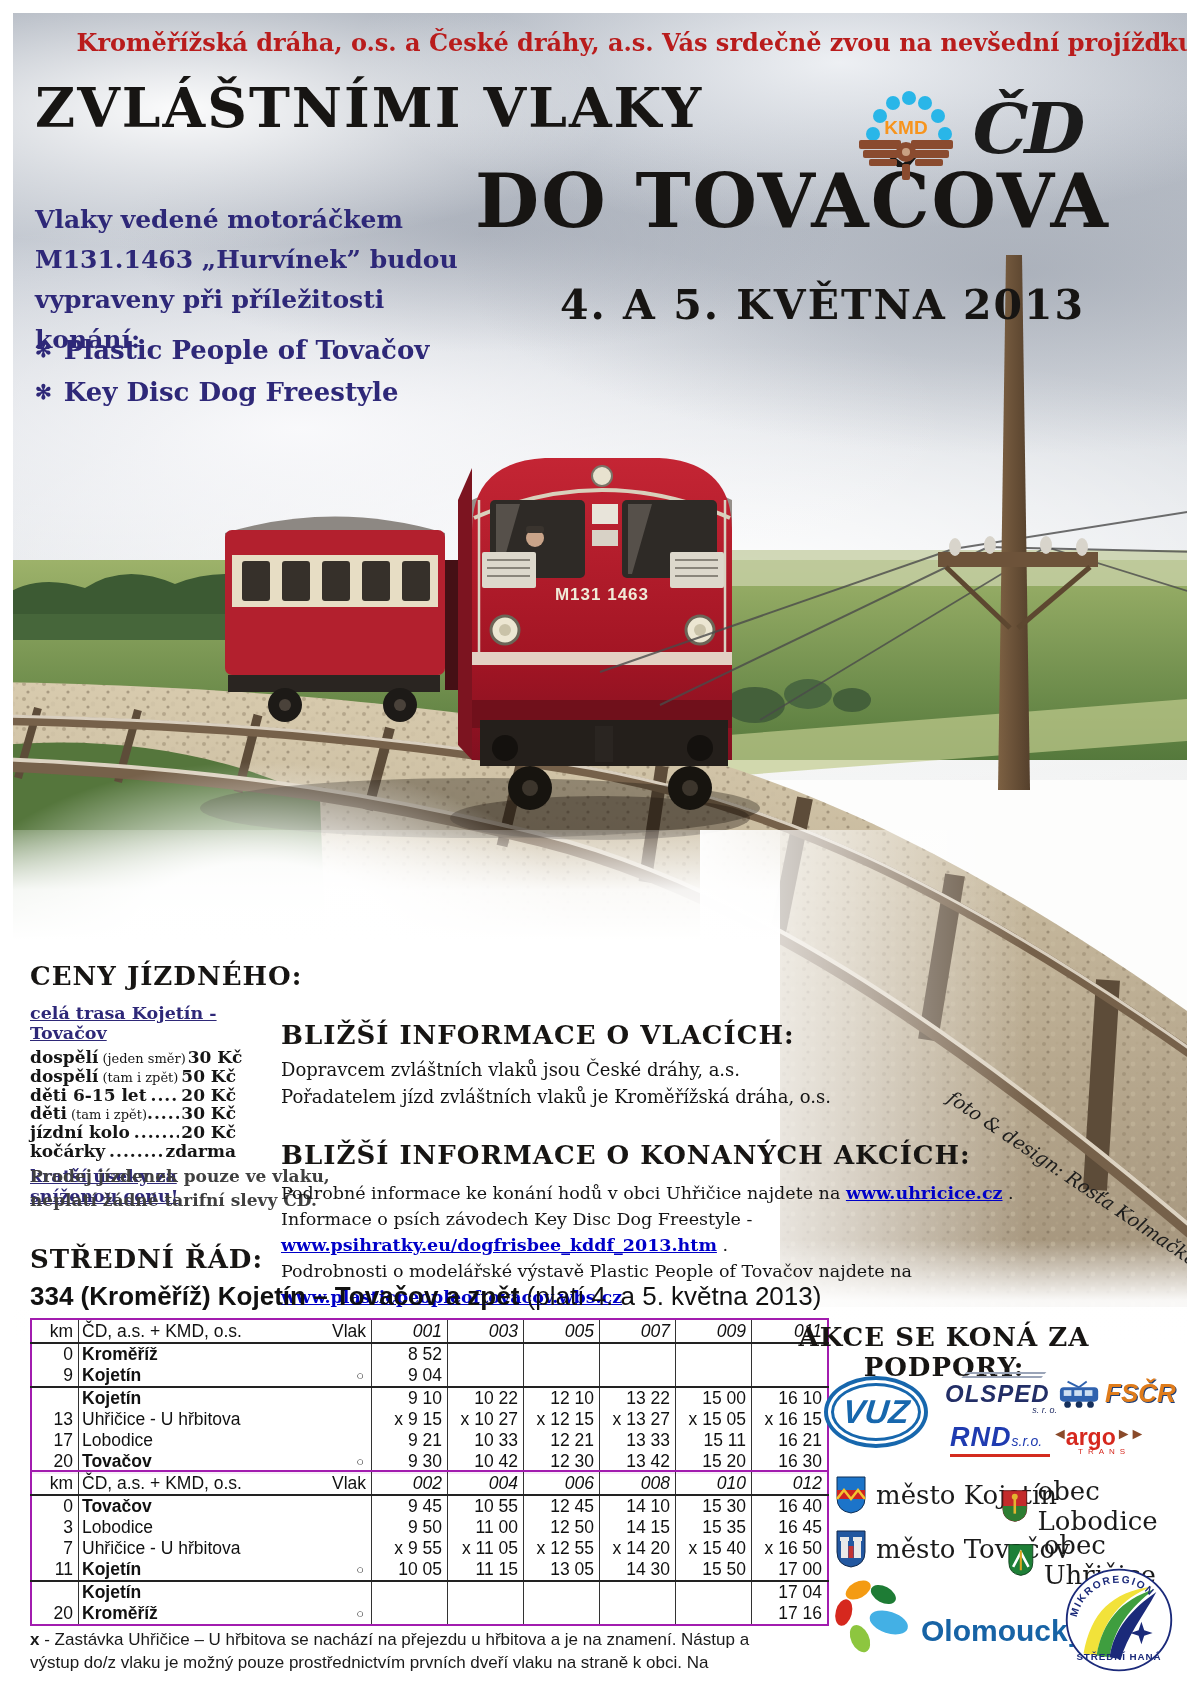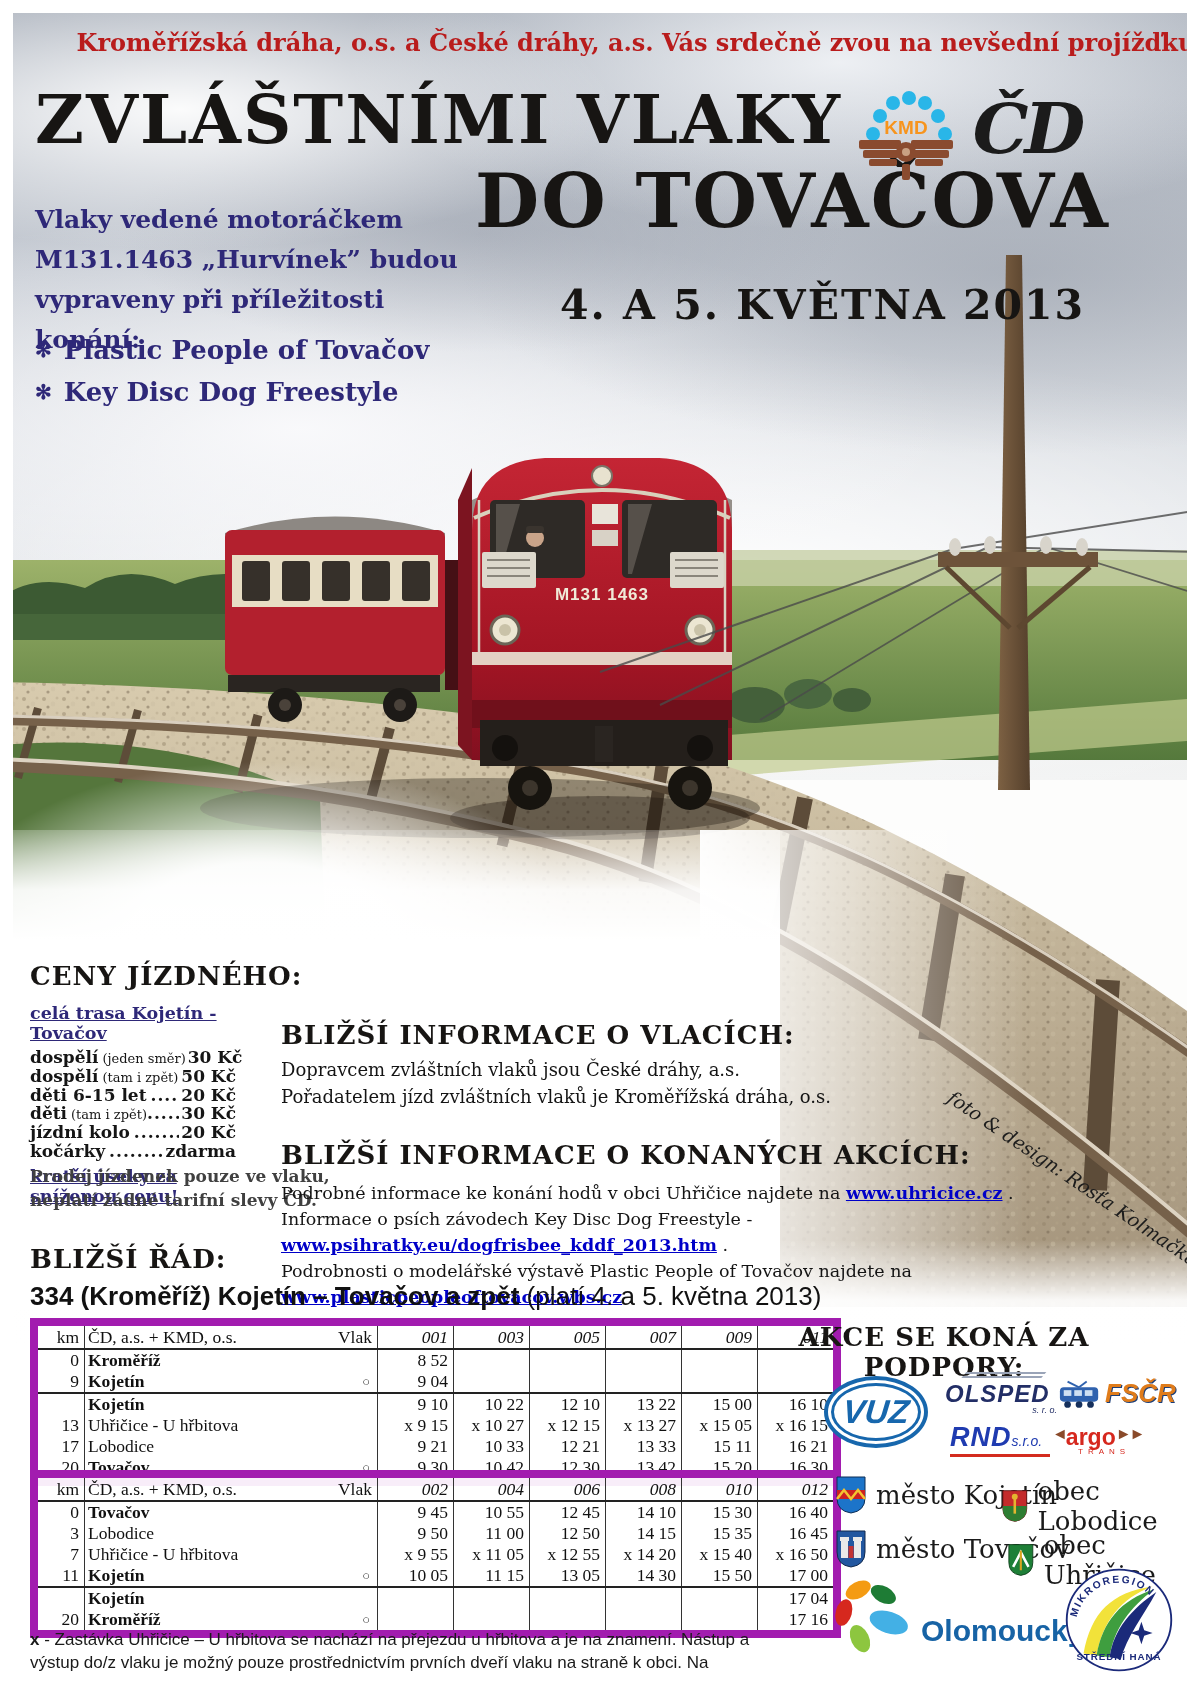--- a/index.html
+++ b/index.html
@@ -23,21 +23,21 @@
     background:linear-gradient(to bottom, rgba(255,255,255,.25) 0, rgba(255,255,255,.92) 60px, #fff 110px);}
   .overlayM{top:830px;left:700px;width:330px;height:480px;z-index:2;
     background:linear-gradient(90deg, rgba(255,255,255,.95) 0, rgba(255,255,255,.55) 45%, rgba(255,255,255,0) 100%);}
   .overlayB{top:1240px;left:0;width:1200px;height:447px;z-index:2;
     background:linear-gradient(to bottom, rgba(255,255,255,0) 0, rgba(255,255,255,.93) 60px, #fff 110px);}
   .frame{inset:0;border:13px solid #fff;z-index:40;pointer-events:none;}
   
   .stencil{font-family:"DejaVu Serif",serif;font-weight:900;color:#171513;letter-spacing:1px;}
   .z3{z-index:3;}
   .invite{top:28px;left:20px;width:1160px;text-align:center;font-size:24px;font-weight:bold;color:#b91c1c;margin-left:36px;}
-  .title1{top:80px;left:35px;font-size:67px;line-height:1;letter-spacing:2px;margin-top:6px;}
+  .title1{top:80px;left:35px;font-size:55px;line-height:1;letter-spacing:2px;}
   .title2{top:164px;left:475px;font-size:74px;line-height:1;letter-spacing:2px;}
   .date{top:281px;left:560px;font-size:41px;letter-spacing:2px;text-transform:uppercase;}
   .intro{top:200px;left:35px;width:460px;font-size:25px;font-weight:bold;color:#2e2878;line-height:40px;}
   .bullets{top:330px;left:35px;font-size:26px;font-weight:bold;color:#2e2878;line-height:40px;}
   .bullets .bsym{font-size:20px;margin-right:12px;position:relative;top:-2px;}
   .kmd{top:82px;left:853px;width:106px;height:102px;}
   .cdlogo{top:86px;left:972px;width:110px;height:86px;font-family:"DejaVu Serif",serif;
           font-weight:900;font-style:italic;font-size:70px;color:#1b1b1b;letter-spacing:-4px;line-height:86px;text-align:center;}
   
   .fares-h{top:961px;left:30px;font-size:26px;}
@@ -55,22 +55,22 @@
   .ti-h{top:1020px;left:281px;font-size:26px;}
   .ti-b{top:1056px;left:281px;width:640px;font-size:18px;color:#141414;line-height:27px;}
   .ev-h{top:1140px;left:281px;font-size:26px;}
   .ev-b{top:1180px;left:281px;width:800px;font-size:17.5px;color:#141414;line-height:26px;}
   a.lnk{color:#0000c8;font-weight:bold;text-decoration:underline;cursor:pointer;}
   .credit{top:1086px;left:956px;font-size:19px;font-style:italic;color:#1c1c1c;transform:rotate(34deg);transform-origin:left top;white-space:nowrap;}
   
   .jr-h{top:1244px;left:30px;font-size:26px;}
   .tt-title{top:1281px;left:30px;font-family:"Liberation Sans",sans-serif;font-size:26px;color:#111;}
   .tt-title .tb{font-weight:bold;}
-  .tt{border-collapse:collapse;table-layout:fixed;width:726px;font-family:Liberation Serif, serif;
-      font-size:17.5px;color:#111;border:8px solid #a21caf;background:rgba(255,255,255,.92);}
+  .tt{border-collapse:collapse;table-layout:fixed;width:726px;font-family:Liberation Sans, sans-serif;
+      font-size:17.5px;color:#111;border:2px solid #a21caf;background:rgba(255,255,255,.92);}
   .tt td{border-left:1px solid #333;height:21px;line-height:21px;padding:0 5px 0 3px;
          overflow:hidden;white-space:nowrap;vertical-align:middle;}
   .tt td:first-child{border-left:none;}
   .tt tr.hd td{border-bottom:2px solid #222;height:22px;}
   .tt td.km{width:38px;text-align:right;}
   .tt td.st{width:284px;text-align:left;}
   .tt td.tm{width:67px;text-align:right;}
   .tt td.tn{font-style:italic;}
   .tt .vlk{float:right;}
   .tt .circ{float:right;font-size:13px;color:#222;margin-right:2px;}
@@ -360,21 +360,21 @@
 
   <div class="abs z3 stencil ev-h">BLIŽŠÍ INFORMACE O KONANÝCH AKCÍCH:</div>
   <div class="abs z3 ev-b">
     <div><span>Podrobné informace ke konání hodů v obci Uhřičice najdete na </span><a class="lnk">www.uhricice.cz</a><span> .</span></div>
     <div><span>Informace o psích závodech Key Disc Dog Freestyle - </span><a class="lnk">www.psihratky.eu/dogfrisbee_kddf_2013.htm</a><span> .</span></div>
     <div><span>Podrobnosti o modelářské výstavě Plastic People of Tovačov najdete na </span><a class="lnk">www.plasticpeopleoftovacov.wbs.cz</a><span> .</span></div>
   </div>
 
   <div class="abs z3 credit">foto &amp; design: Rosťa Kolmačka</div>
 
-  <div class="abs z3 stencil jr-h">BLIŽŠÍ ŘÁD:</div>
+  <div class="abs z3 stencil jr-h">STŘEDNÍ ŘÁD:</div>
   <div class="abs z3 tt-title">
     <span class="tb">334 (Kroměříž) Kojetín – Tovačov a zpět</span><span> (platí 4. a 5. května 2013)</span>
   </div>
   <table class="abs z3 tt t1">
       <thead>
         <tr class="hd">
           <td class="km">km</td>
           <td class="st"><span>ČD, a.s. + KMD, o.s.</span><span class="vlk">Vlak</span></td>
           <td class="tm tn">001</td>
           <td class="tm tn">003</td>

